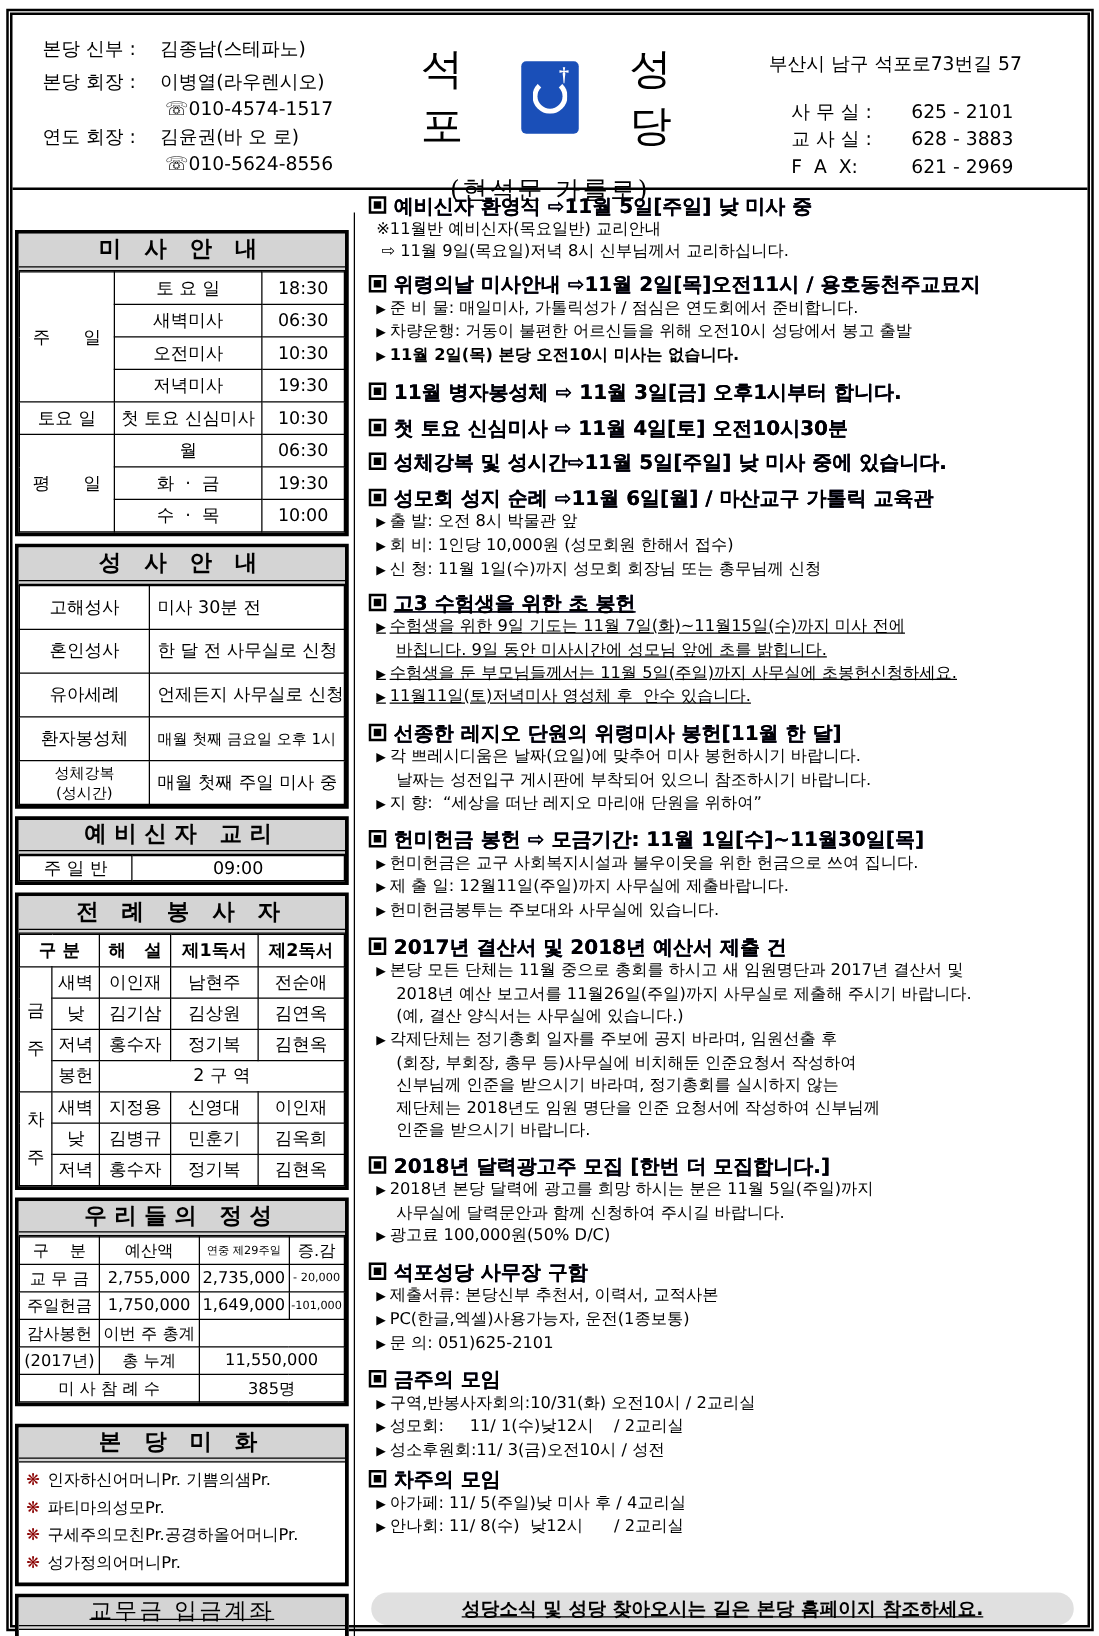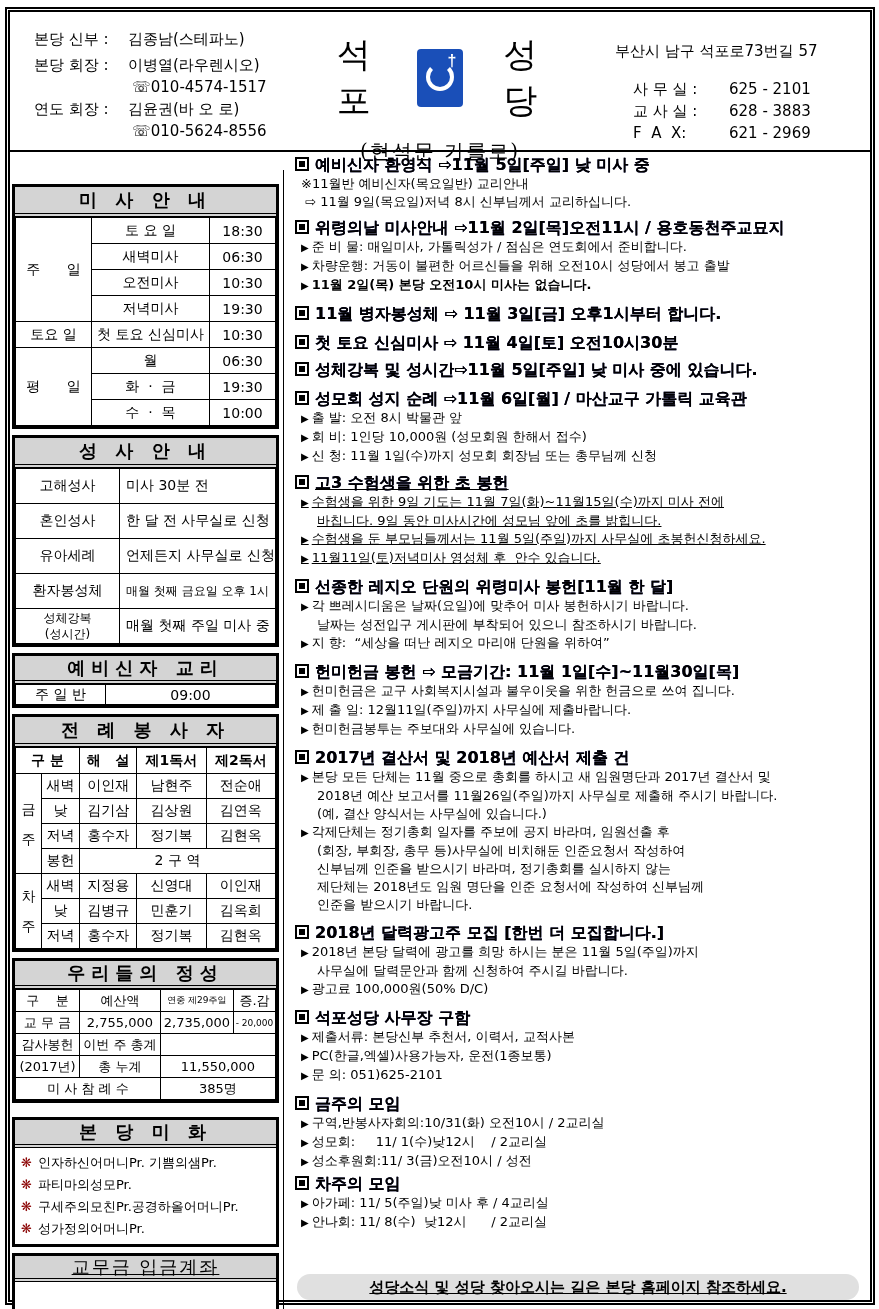--- a/index.html
+++ b/index.html
@@ -5,21 +5,21 @@
 *{box-sizing:border-box;margin:0;padding:0}
 html,body{width:879px;height:1309px;background:#fff;overflow:hidden}
 body{font-family:"DejaVu Sans","Liberation Sans",sans-serif;color:#000;position:relative}
 .frame{position:absolute;left:5px;top:7px;width:870px;height:1298px;border:4px double #000;border-width:5px}
 .header{position:absolute;left:0;top:0;width:860px;height:140px;border-bottom:2px solid #000}
 .hl{position:absolute;left:24px;top:16px;font-size:15px;line-height:22px}
 .hl .row{display:flex;white-space:pre}
 .hl .lab{width:94px}
 .hl .ph{padding-left:98px}
 .title{position:absolute;left:300px;top:20px;width:260px;text-align:center}
-.title .big{font-family:Liberation Sans, sans-serif;font-size:34px;letter-spacing:6px;display:flex;justify-content:flex-end;align-items:center;gap:14px}
+.title .big{font-family:Liberation Serif, serif;font-size:34px;letter-spacing:6px;display:flex;justify-content:flex-end;align-items:center;gap:14px}
 .logo{width:46px;height:58px;background:#1a4fb8;border-radius:4px;position:relative;display:inline-block}
 .logo .ring{position:absolute;left:9px;top:14px;width:28px;height:28px;border:4px solid #fff;border-radius:50%;border-top-color:transparent}
 .logo .cross{position:absolute;left:30px;top:4px;color:#fff;font-size:16px;line-height:16px;font-weight:bold}
 .title .sub{font-family:"DejaVu Serif","Liberation Serif",serif;font-size:20px;margin-top:14px;letter-spacing:2px}
 .hr{position:absolute;left:605px;top:28px;font-size:15px;line-height:22px}
 .hr .addr{margin-bottom:16px}
 .hr .row{display:flex;padding-left:18px}
 .hr .lab{width:96px;white-space:pre}
 .left{position:absolute;left:0;top:158px;width:274px;height:1146px;border-right:1px solid #000}
 .right{position:absolute;left:275px;top:142px;width:585px;height:1146px;padding-left:10px}
@@ -245,20 +245,26 @@
               <td class="s">연중 제29주일</td>
               <td>증.감</td>
             </tr>
         <tr>
               <td>교 무 금</td>
               <td>2,755,000</td>
               <td>2,735,000</td>
               <td class="s">- 20,000</td>
             </tr>
         <tr>
+              <td>주일헌금</td>
+              <td>1,750,000</td>
+              <td>1,649,000</td>
+              <td class="s">-101,000</td>
+            </tr>
+        <tr>
               <td>감사봉헌</td>
               <td>이번 주 총계</td>
               <td colspan="2"></td>
             </tr>
         <tr>
               <td>(2017년)</td>
               <td>총 누계</td>
               <td colspan="2">11,550,000</td>
             </tr>
         <tr>

